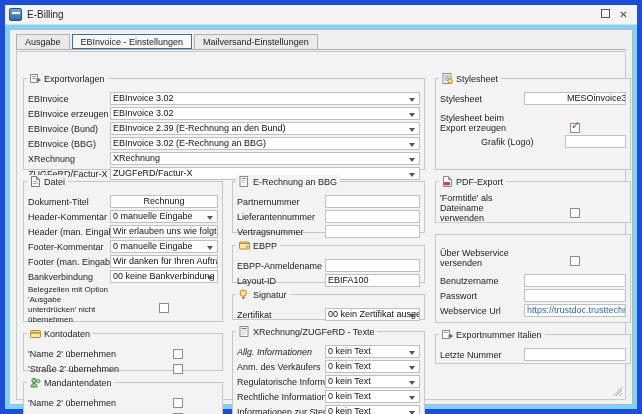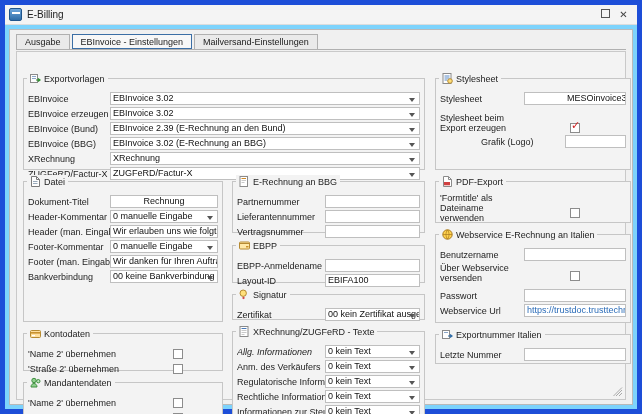--- a/index.html
+++ b/index.html
@@ -205,20 +205,26 @@
             <div class="combo" style="flex:1;">0  manuelle Eingabe</div>
           </div>
           <div class="row">
             <div class="lbl" style="width:82px;">Footer (man. Eingabe)</div>
             <div class="fld" style="flex:1;">Wir danken für Ihren Auftrag.</div>
           </div>
           <div class="row">
             <div class="lbl" style="width:82px;">Bankverbindung</div>
             <div class="combo" style="flex:1;">00  keine Bankverbindung</div>
           </div>
+          <div class="row" style="height:34px; align-items:flex-start; margin-top:2px;">
+            <div class="lbl" style="width:82px; white-space:normal; line-height:10px; font-size:8px;">Belegzeilen mit Option 'Ausgabe unterdrücken' nicht übernehmen</div>
+            <div style="flex:1; display:flex; justify-content:center; padding-top:18px;">
+              <span class="cb"></span>
+            </div>
+          </div>
         </div>
       </div>
 
       <div class="group" style="left:6px; top:275px; width:200px; height:44px;">
         <div class="gb"></div>
         <div class="ghead">
           <span class="gicon">
             <svg width="11" height="11" viewBox="0 0 11 11">
                 <rect x="0.5" y="2.5" width="10" height="7" rx="1" fill="#ffdf9e" stroke="#b58a33"></rect>
                 <rect x="0.5" y="4" width="10" height="1.6" fill="#c8922f"></rect>
@@ -429,41 +435,32 @@
             <div class="lbl" style="width:84px; white-space:normal; line-height:10px;">'Formtitle' als Dateiname verwenden</div>
             <div style="flex:1; display:flex; justify-content:center; padding-top:10px;">
               <span class="cb"></span>
             </div>
           </div>
         </div>
       </div>
 
       <div class="group" style="left:418px; top:176px; width:196px; height:95px;">
         <div class="gb"></div>
-        <div class="ghead">
-          <span class="gicon">
-            <svg width="11" height="11" viewBox="0 0 11 11">
-                <circle cx="5.5" cy="5.5" r="4.7" fill="#ffd24d" stroke="#a8791f"></circle>
-                <path d="M0.9 5.5h9.2M5.5 0.9c-2 2.6-2 6.6 0 9.2M5.5 0.9c2 2.6 2 6.6 0 9.2" fill="none" stroke="#a8791f" stroke-width="0.7"></path>
-              </svg>
-          </span>
-          <span class="glabel">Webservice E-Rechnung an Italien</span>
-        </div>
-        <div class="gbody" style="padding:2px 4px 0 4px;">
-          <div class="row">
-            <div class="lbl" style="width:84px;">Benutzername</div>
-            <div class="fld" style="flex:1;"></div>
-          </div>
+        <div class="gbody" style="padding:2px 4px 0 4px;">
           <div class="row" style="height:24px; align-items:flex-start;">
             <div class="lbl" style="width:84px; white-space:normal; line-height:10px;">Über Webservice versenden</div>
             <div style="flex:1; display:flex; justify-content:center; padding-top:8px;">
               <span class="cb"></span>
             </div>
           </div>
           <div class="row">
+            <div class="lbl" style="width:84px;">Benutzername</div>
+            <div class="fld" style="flex:1;"></div>
+          </div>
+          <div class="row">
             <div class="lbl" style="width:84px;">Passwort</div>
             <div class="fld" style="flex:1;"></div>
           </div>
           <div class="row">
             <div class="lbl" style="width:84px;">Webservice Url</div>
             <div class="fld blue" style="flex:1;">https://trustdoc.trusttechnolog</div>
           </div>
         </div>
       </div>
 

